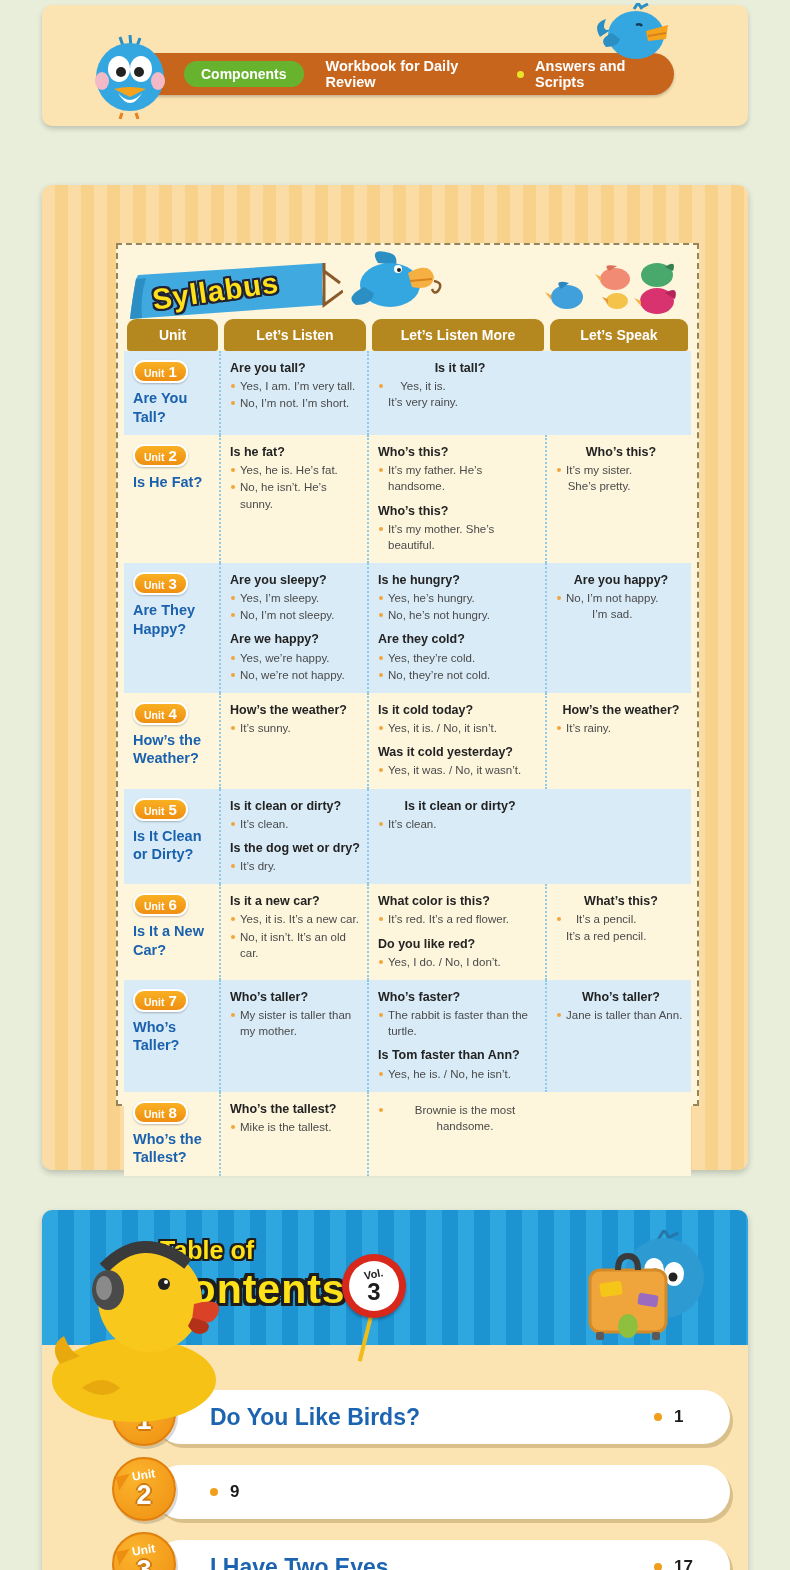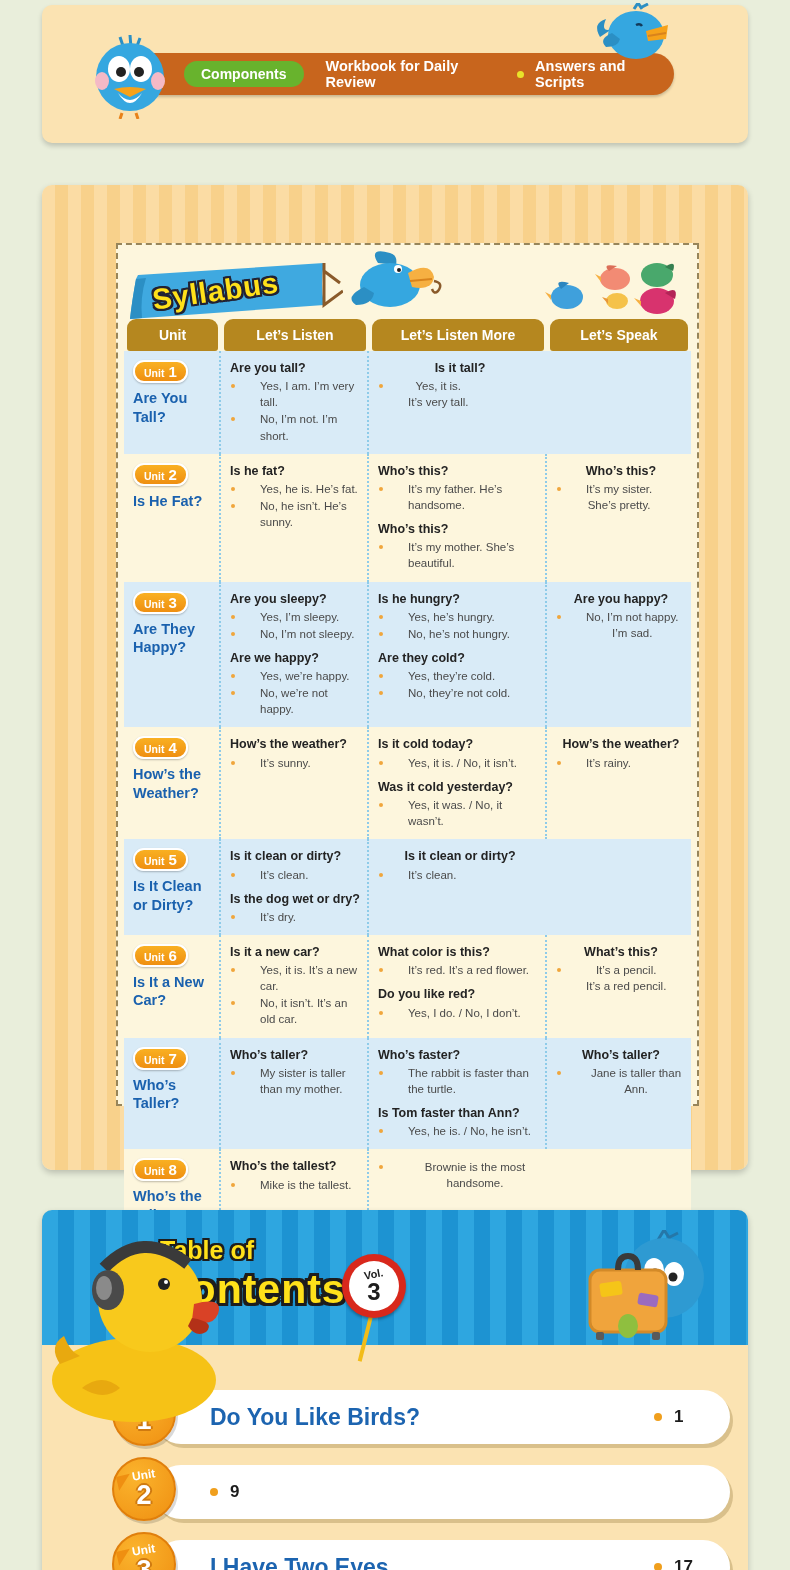--- a/index.html
+++ b/index.html
@@ -4,21 +4,21 @@
 <style>
   html,body{margin:0;padding:0;}
   body{
     width:790px;height:1570px;position:relative;overflow:hidden;
     background:#e9eedb;
     font-family:"Liberation Sans",sans-serif;
   }
   .card{position:absolute;left:42px;width:706px;border-radius:10px;}
 
   
-  .card-top{top:5px;height:138px;background:#fbe3b2;box-shadow:0 3px 5px rgba(0,0,0,.18);}
+  .card-top{top:5px;height:121px;background:#fbe3b2;box-shadow:0 3px 5px rgba(0,0,0,.18);}
   .top-banner{
     position:absolute;left:76px;top:48px;width:556px;height:42px;background:#c8651d;
     border-radius:21px;display:flex;align-items:center;padding-left:66px;box-sizing:border-box;
     box-shadow:0 2px 3px rgba(0,0,0,.2);
   }
   .comp-pill{background:#68b32d;color:#fff;font-weight:bold;font-size:14px;height:26px;
     line-height:26px;border-radius:13px;padding:0 17px;}
   .banner-text{color:#fff;font-weight:bold;font-size:14.5px;margin-left:22px;}
   .banner-dot{width:7px;height:7px;border-radius:50%;background:#e9e32a;margin:0 11px;display:inline-block;}
   .mascot-head{position:absolute;left:48px;top:30px;z-index:3;}
@@ -62,21 +62,21 @@
   .cell{border-right:2px dotted #8ecbe9;padding:9px 5px 9px 9px;box-sizing:border-box;}
   .cell:last-child{border-right:none;text-align:center;}
   .u-badge{display:inline-flex;align-items:baseline;gap:4px;
     background:linear-gradient(#f9b022,#ef8f11);border:2px solid #fff;border-radius:11px;
     padding:1px 9px;box-shadow:0 1px 2px rgba(0,0,0,.25);}
   .u-badge-label{color:#fff;font-size:10.5px;font-weight:bold;}
   .u-badge-num{color:#fff;font-size:15px;font-weight:bold;}
   .u-title{color:#1a61ae;font-weight:bold;font-size:14.5px;line-height:1.28;margin-top:6px;}
   .q{font-weight:bold;color:#232323;font-size:12.5px;line-height:1.3;margin-bottom:2px;}
   .q:not(:first-child){margin-top:8px;}
-  .ans{display:flex;margin:1px 0;gap:20px;}
+  .ans{display:flex;margin:1px 0;}
   .dot{flex:0 0 auto;width:4px;height:4px;border-radius:50%;background:#f0a63c;margin:6px 5px 0 1px;}
   .ans-t{font-size:11.5px;color:#4a4a4a;line-height:1.4;white-space:pre-line;}
 
   
   .card-bottom{top:1210px;height:380px;background:#fbe3b2;border-radius:10px 10px 0 0;
     overflow:hidden;box-shadow:0 3px 6px rgba(0,0,0,.2);}
   .toc-header{position:absolute;left:0;top:0;width:100%;height:135px;
     background:repeating-linear-gradient(90deg,#2ea6e0 0 16px,#1d93d2 16px 32px);}
   .duck{position:absolute;left:4px;top:28px;z-index:4;}
   .toc-titles{position:absolute;left:118px;top:26px;z-index:3;}
@@ -212,21 +212,21 @@
               <div class="ans">
                 <span class="dot"></span>
                 <span class="ans-t">No, I’m not. I’m short.</span>
               </div>
             </div>
     <div class="cell">
               <div class="q">Is it tall?</div>
               <div class="ans">
                 <span class="dot"></span>
                 <span class="ans-t">Yes, it is.
-It’s very tall.</span>
+It’s very rainy.</span>
               </div>
             </div>
   </div>
 
   <div class="t-row row-cream">
     <div class="cell cell-unit">
       <span class="u-badge">
         <span class="u-badge-label">Unit</span>
         <span class="u-badge-num">2</span>
       </span>

